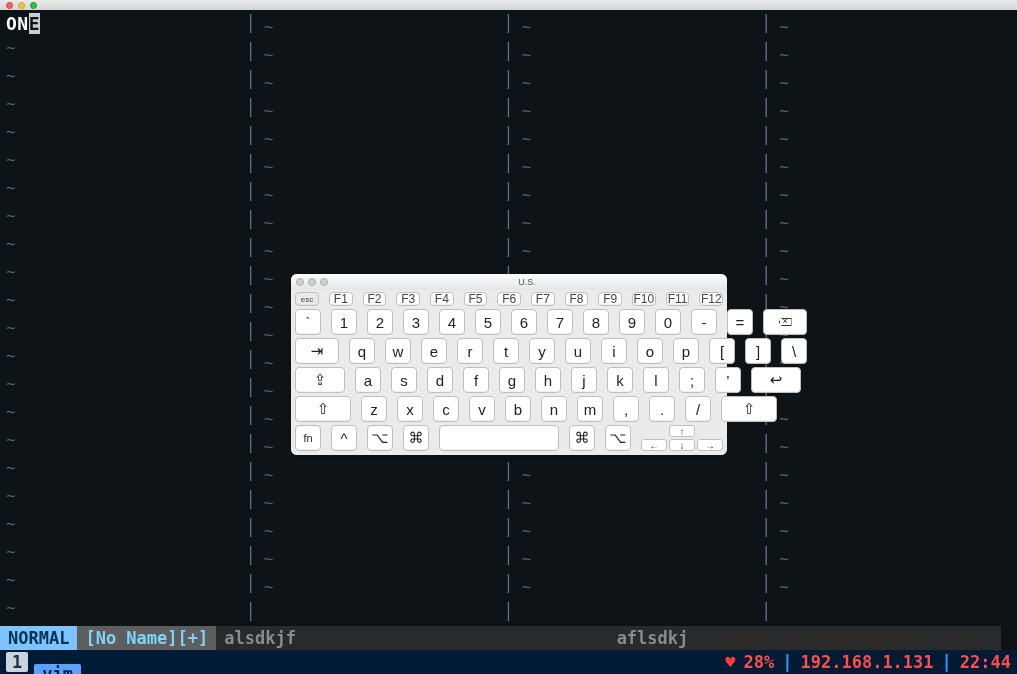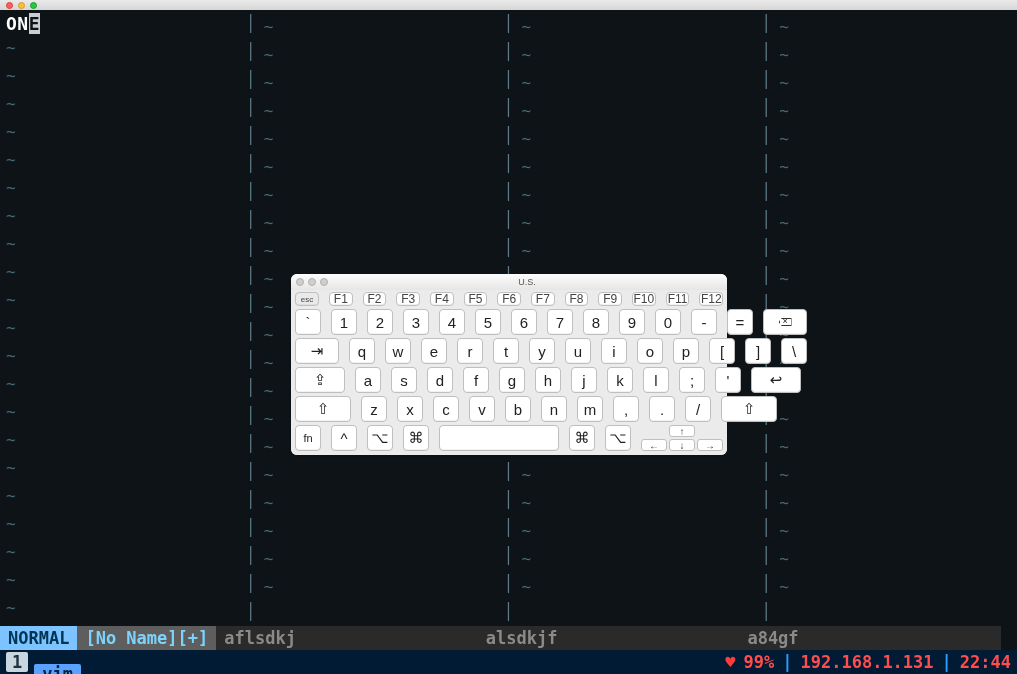--- a/index.html
+++ b/index.html
@@ -401,34 +401,33 @@
           <div class="tilderow tilde">~</div>
           <div class="tilderow tilde">~</div>
         </div>
     </div>
   </div>
 
   <div class="statusline">
     <div class="sl-mode">NORMAL</div>
     <div class="sl-file">[No Name][+]</div>
     <div class="sl-rest">
+      <div class="sl-seg">alsdkjf</div>
       <div class="sl-seg">aflsdkj</div>
-      <div class="sl-seg">alsdkjf</div>
-      <div class="sl-seg">a84gf</div>
     </div>
   </div>
 
   <div class="tmuxbar">
     <div class="tmux-left">
       <span class="tmux-sess-num">1</span>
       <span class="tmux-win">vim</span>
     </div>
     <div class="tmux-right">
       <span class="tmux-heart">♥</span>
-      <span class="tmux-red">99%</span>
+      <span class="tmux-red">28%</span>
       <span>|</span>
       <span class="tmux-red">192.168.1.131</span>
       <span>|</span>
       <span class="tmux-red">22:44</span>
     </div>
   </div>
 
   <div class="kbd-window">
     <div class="kbd-titlebar">
       <div class="kbd-tl"></div>

